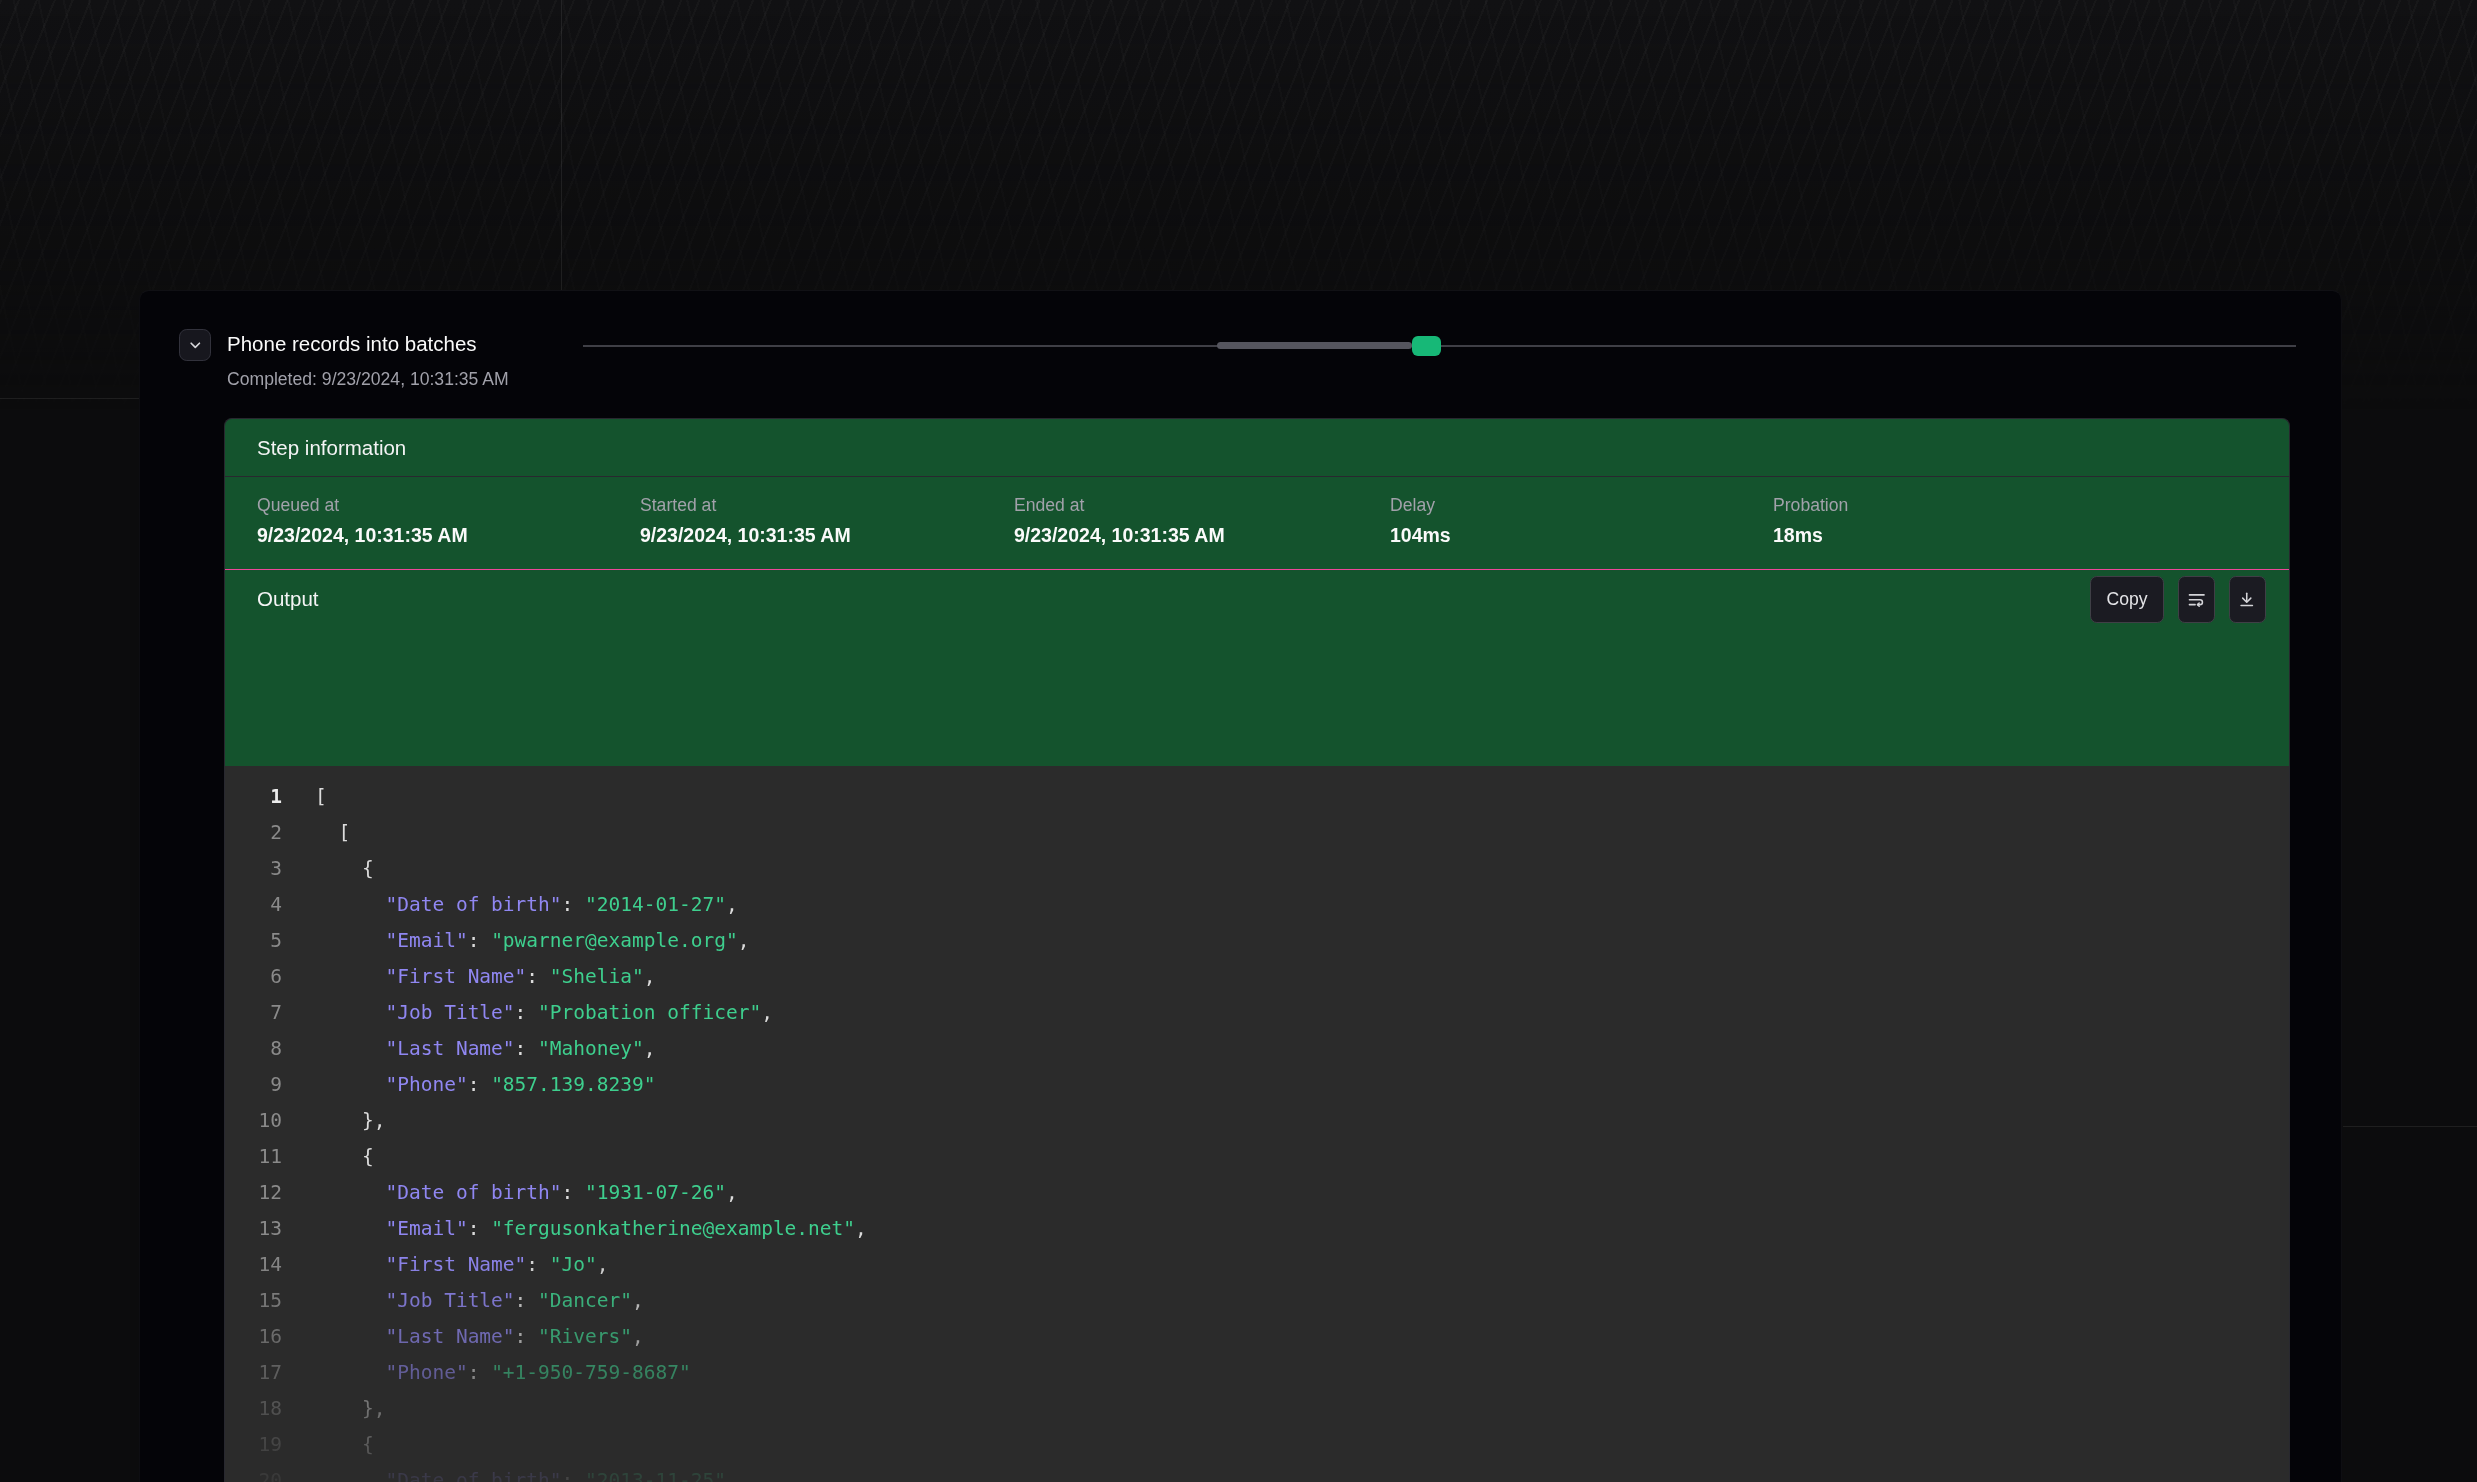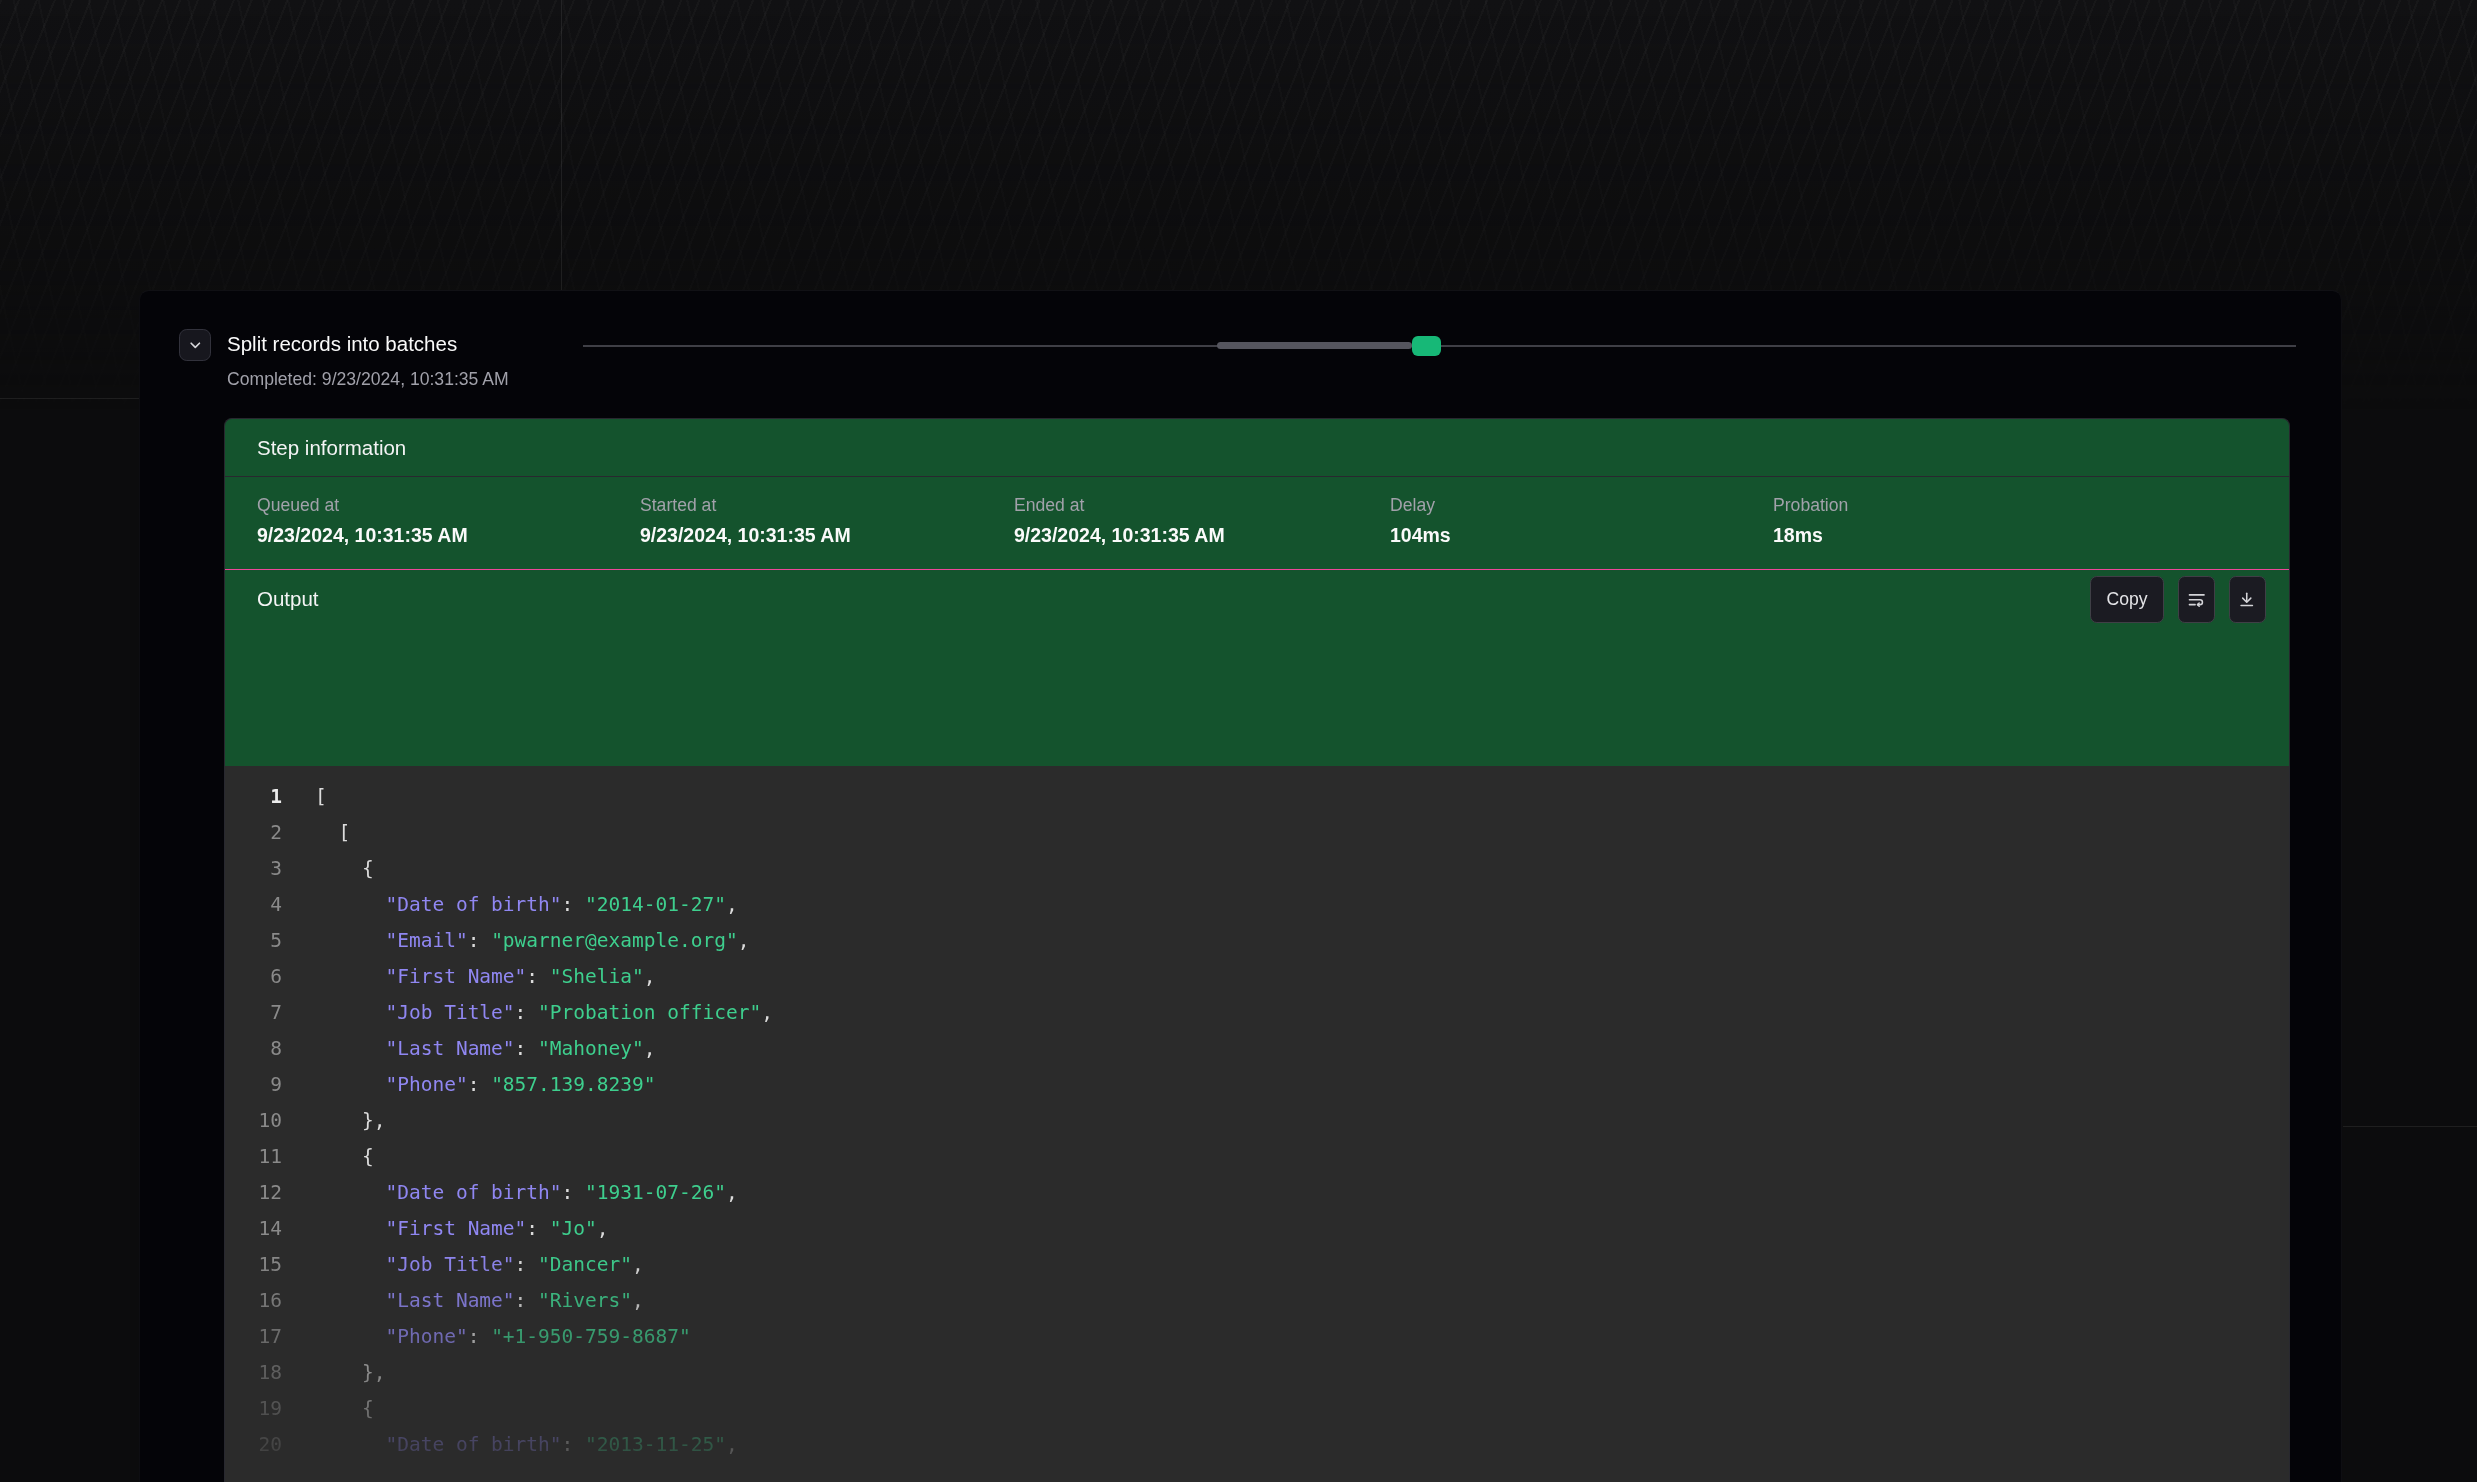--- a/index.html
+++ b/index.html
@@ -160,21 +160,21 @@
 <div class="deco-line deco-h-right"></div>
 
 <main class="panel">
 
   <header class="panel-header">
     <button class="collapse-btn">
       <svg viewBox="0 0 24 24" fill="none" stroke-width="2.4" stroke-linecap="round" stroke-linejoin="round">
           <polyline points="6 9 12 15 18 9"></polyline>
         </svg>
     </button>
-    <span class="step-title">Split records into batches</span>
+    <span class="step-title">Phone records into batches</span>
     <span class="completed-text">Completed: 9/23/2024, 10:31:35 AM</span>
 
     <div class="timeline">
       <div class="timeline-line"></div>
       <div class="timeline-segment"></div>
       <div class="timeline-handle"></div>
     </div>
   </header>
 
   <section class="card">
@@ -235,20 +235,21 @@
           <div class="code-line"><span class="line-num">3</span><span class="line-code"><span class="tok-p">    {</span></span></div>
           <div class="code-line"><span class="line-num">4</span><span class="line-code"><span class="tok-p">      </span><span class="tok-k">"Date of birth"</span><span class="tok-p">: </span><span class="tok-s">"2014-01-27"</span><span class="tok-p">,</span></span></div>
           <div class="code-line"><span class="line-num">5</span><span class="line-code"><span class="tok-p">      </span><span class="tok-k">"Email"</span><span class="tok-p">: </span><span class="tok-s">"pwarner@example.org"</span><span class="tok-p">,</span></span></div>
           <div class="code-line"><span class="line-num">6</span><span class="line-code"><span class="tok-p">      </span><span class="tok-k">"First Name"</span><span class="tok-p">: </span><span class="tok-s">"Shelia"</span><span class="tok-p">,</span></span></div>
           <div class="code-line"><span class="line-num">7</span><span class="line-code"><span class="tok-p">      </span><span class="tok-k">"Job Title"</span><span class="tok-p">: </span><span class="tok-s">"Probation officer"</span><span class="tok-p">,</span></span></div>
           <div class="code-line"><span class="line-num">8</span><span class="line-code"><span class="tok-p">      </span><span class="tok-k">"Last Name"</span><span class="tok-p">: </span><span class="tok-s">"Mahoney"</span><span class="tok-p">,</span></span></div>
           <div class="code-line"><span class="line-num">9</span><span class="line-code"><span class="tok-p">      </span><span class="tok-k">"Phone"</span><span class="tok-p">: </span><span class="tok-s">"857.139.8239"</span></span></div>
           <div class="code-line"><span class="line-num">10</span><span class="line-code"><span class="tok-p">    },</span></span></div>
           <div class="code-line"><span class="line-num">11</span><span class="line-code"><span class="tok-p">    {</span></span></div>
           <div class="code-line"><span class="line-num">12</span><span class="line-code"><span class="tok-p">      </span><span class="tok-k">"Date of birth"</span><span class="tok-p">: </span><span class="tok-s">"1931-07-26"</span><span class="tok-p">,</span></span></div>
+          <div class="code-line"><span class="line-num">13</span><span class="line-code"><span class="tok-p">      </span><span class="tok-k">"Email"</span><span class="tok-p">: </span><span class="tok-s">"fergusonkatherine@example.net"</span><span class="tok-p">,</span></span></div>
           <div class="code-line"><span class="line-num">14</span><span class="line-code"><span class="tok-p">      </span><span class="tok-k">"First Name"</span><span class="tok-p">: </span><span class="tok-s">"Jo"</span><span class="tok-p">,</span></span></div>
           <div class="code-line"><span class="line-num">15</span><span class="line-code"><span class="tok-p">      </span><span class="tok-k">"Job Title"</span><span class="tok-p">: </span><span class="tok-s">"Dancer"</span><span class="tok-p">,</span></span></div>
           <div class="code-line"><span class="line-num">16</span><span class="line-code"><span class="tok-p">      </span><span class="tok-k">"Last Name"</span><span class="tok-p">: </span><span class="tok-s">"Rivers"</span><span class="tok-p">,</span></span></div>
           <div class="code-line"><span class="line-num">17</span><span class="line-code"><span class="tok-p">      </span><span class="tok-k">"Phone"</span><span class="tok-p">: </span><span class="tok-s">"+1-950-759-8687"</span></span></div>
           <div class="code-line"><span class="line-num">18</span><span class="line-code"><span class="tok-p">    },</span></span></div>
           <div class="code-line"><span class="line-num">19</span><span class="line-code"><span class="tok-p">    {</span></span></div>
           <div class="code-line"><span class="line-num">20</span><span class="line-code"><span class="tok-p">      </span><span class="tok-k">"Date of birth"</span><span class="tok-p">: </span><span class="tok-s">"2013-11-25"</span><span class="tok-p">,</span></span></div>
         </div>
       <div class="fade-overlay"></div>
     </div>

